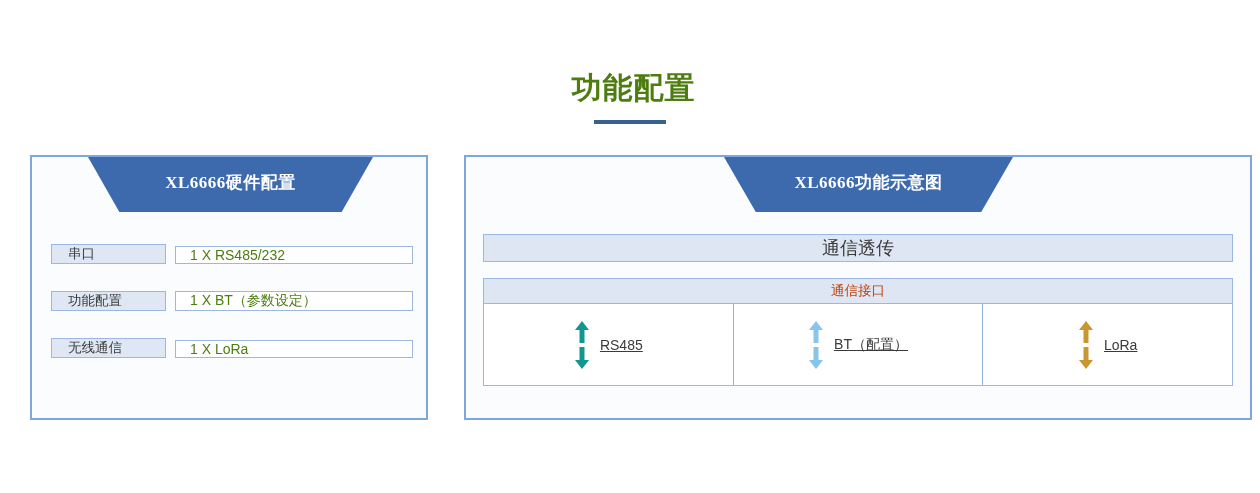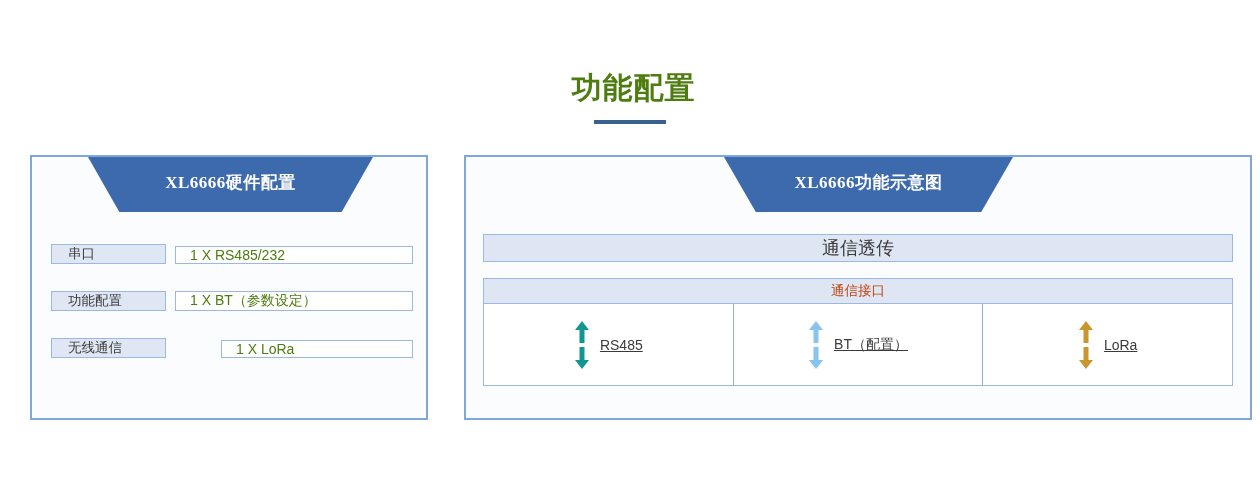--- a/index.html
+++ b/index.html
@@ -94,21 +94,21 @@
     left: 19px;
     top: 78px;
     width: 362px;
   }
   .spec-row {
     display: flex;
     align-items: flex-end;
     margin-bottom: 18px;
     height: 29px;
   }
-  .spec-row:last-child { margin-bottom: 0; gap: 46px; }
+  .spec-row:last-child { margin-bottom: 0; }
   .spec-label {
     box-sizing: border-box;
     width: 115px;
     background: #dfe7f4;
     border: 1px solid #9cb8e2;
     display: flex;
     align-items: center;
     padding-left: 16px;
     font-size: 13.5px;
     color: #3a3a3a;

